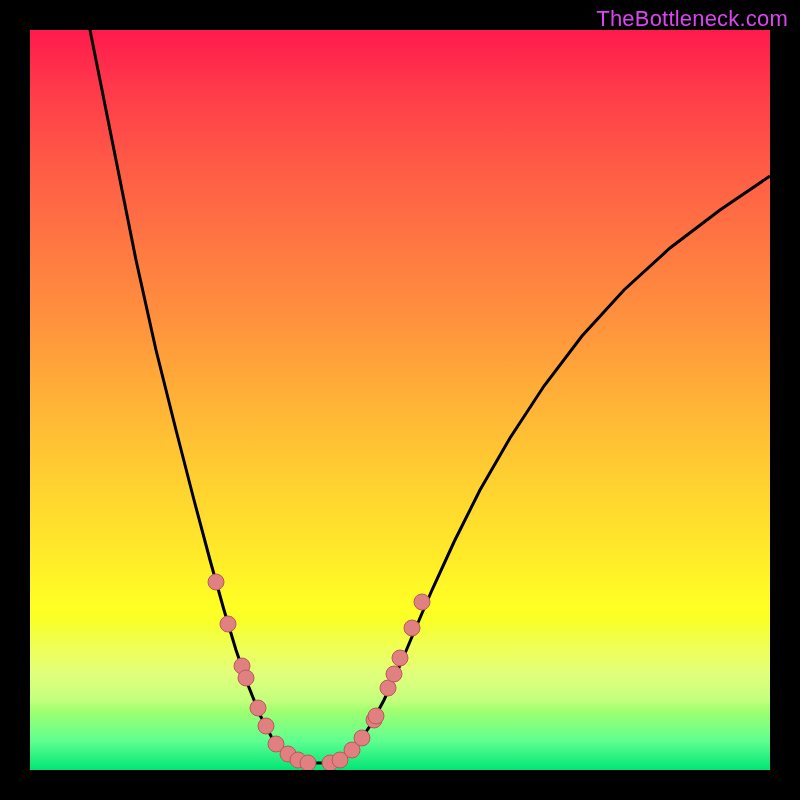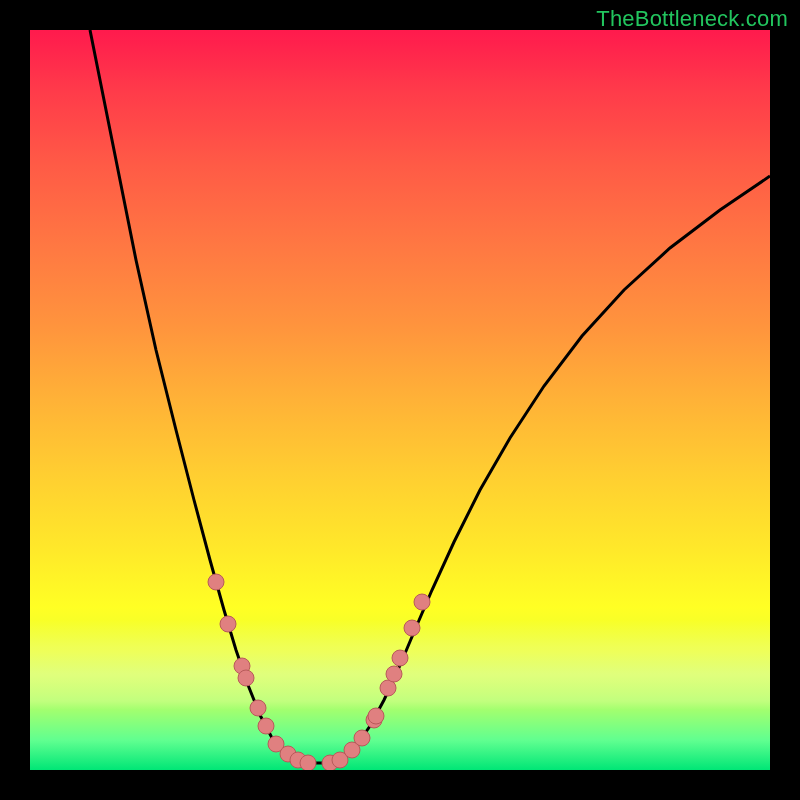--- a/index.html
+++ b/index.html
@@ -31,21 +31,21 @@
       #c8ff50 88%,
       #a0ff70 92%,
       #60ff90 96%,
       #00e676 100%
     );
   }
   .watermark {
     position: absolute;
     top: 6px;
     right: 12px;
-    color: #22c55e;
+    color: #d946ef;
     font-size: 22px;
     font-weight: 400;
     letter-spacing: 0.2px;
   }
   
   .band {
     position: absolute;
     left: 30px;
     width: 740px;
     top: 620px;

